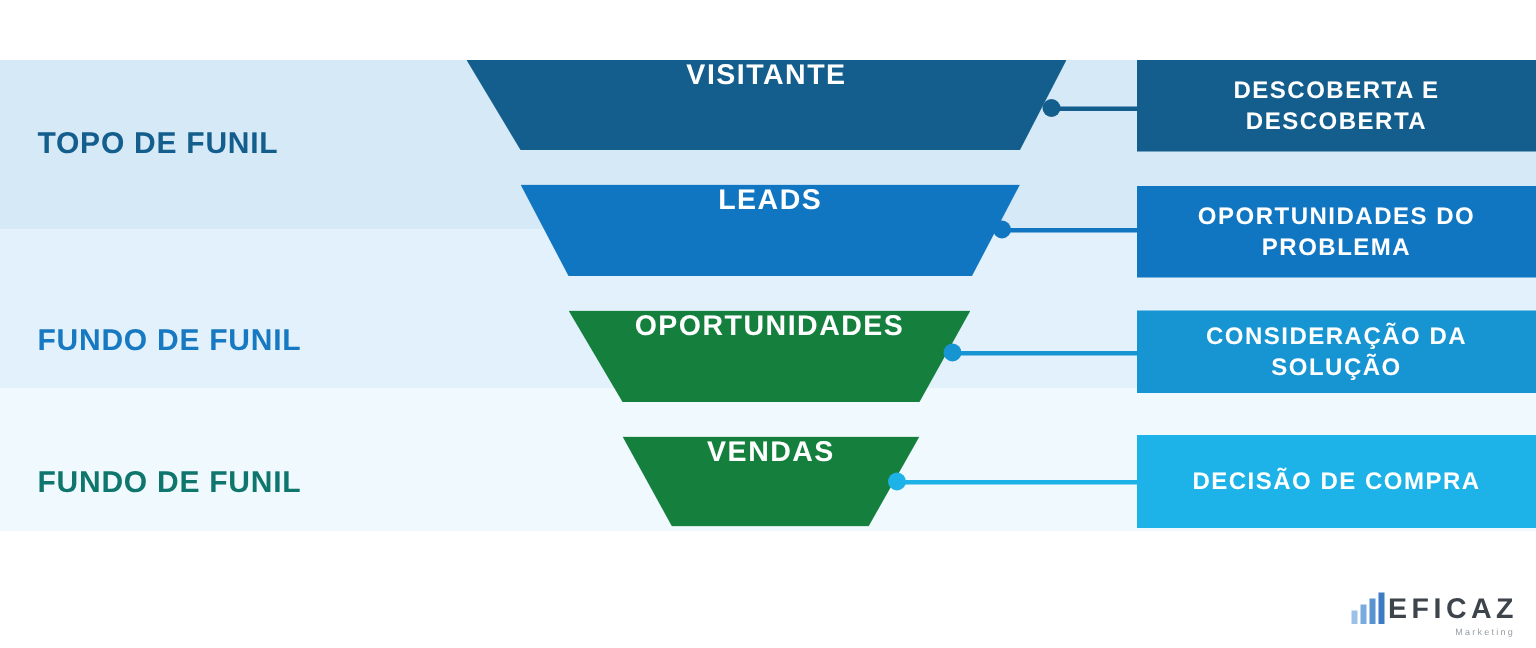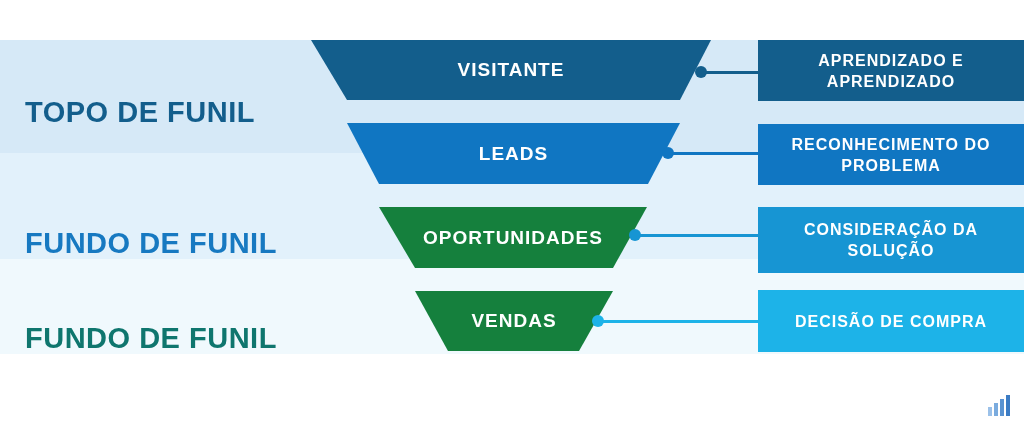--- a/index.html
+++ b/index.html
@@ -14,34 +14,33 @@
 
   
   .band { left: 0; width: 1024px; }
   .band-0 { top: 40px;  height: 113px; }
   .band-1 { top: 153px; height: 106px; }
   .band-2 { top: 259px; height: 95px;  }
 
   
   .side-label {
     left: 25px;
-    font-size: 29px;
+    font-size: 20px;
     font-weight: bold;
     letter-spacing: 0.5px;
     line-height: 34px;
     white-space: nowrap;
-    margin-top: 16px;
   }
   .side-label-0 { top: 79px;  }
   .side-label-1 { top: 210px; }
   .side-label-2 { top: 305px; }
 
   
   .trap {
-    display: flex; align-items: center; justify-content: center;
+    display: flex; align-items: flex-start; justify-content: center;
     color: #ffffff; font-weight: bold; font-size: 19px; letter-spacing: 1px;
     white-space: nowrap;
   }
   .trap-0 { left: 311px; top: 40px;  width: 400px; height: 60px;
             clip-path: polygon(0 0, 400px 0, 369px 60px, 36px 60px); }
   .trap-1 { left: 347px; top: 123px; width: 333px; height: 61px;
             clip-path: polygon(0 0, 333px 0, 301px 61px, 32px 61px); }
   .trap-2 { left: 379px; top: 207px; width: 268px; height: 61px;
             clip-path: polygon(0 0, 268px 0, 234px 61px, 36px 61px); }
   .trap-3 { left: 415px; top: 291px; width: 198px; height: 60px;
@@ -63,21 +62,21 @@
   .desc-box {
     left: 758px; width: 266px;
     display: flex; align-items: center; justify-content: center;
     text-align: center;
     color: #ffffff; font-weight: bold; font-size: 16px;
     letter-spacing: 1px; line-height: 21px;
     padding: 0 10px; box-sizing: border-box;
   }
   .desc-0 { top: 40px;  height: 61px; }
   .desc-1 { top: 124px; height: 61px; }
-  .desc-2 { top: 207px; height: 66px; }
+  .desc-2 { top: 207px; height: 55px; }
   .desc-3 { top: 290px; height: 62px; }
 
   
   .logo { right: 12px; bottom: 7px; display: flex; align-items: flex-end; }
   .logo-bars { display: flex; align-items: flex-end; margin-bottom: 9px; }
   .logo-bars span { width: 4px; margin-right: 2px; display: inline-block; }
   .bar-0 { height: 9px;  }
   .bar-1 { height: 13px; }
   .bar-2 { height: 17px; }
   .bar-3 { height: 21px; }
@@ -118,32 +117,36 @@
 <div class="abs dot dot-0" style="background-color: rgb(19, 94, 140);"></div>
 <div class="abs line line-0" style="background-color: rgb(19, 94, 140);"></div>
 <div class="abs dot dot-1" style="background-color: rgb(16, 118, 194);"></div>
 <div class="abs line line-1" style="background-color: rgb(16, 118, 194);"></div>
 <div class="abs dot dot-2" style="background-color: rgb(23, 149, 211);"></div>
 <div class="abs line line-2" style="background-color: rgb(23, 149, 211);"></div>
 <div class="abs dot dot-3" style="background-color: rgb(29, 179, 232);"></div>
 <div class="abs line line-3" style="background-color: rgb(29, 179, 232);"></div>
 
 <div class="abs desc-box desc-0" style="background-color: rgb(19, 94, 140);">
-  <span>APRENDIZADO E APRENDIZADO</span>
+  <span>DESCOBERTA E DESCOBERTA</span>
 </div>
 <div class="abs desc-box desc-1" style="background-color: rgb(16, 118, 194);">
-  <span>RECONHECIMENTO DO PROBLEMA</span>
+  <span>OPORTUNIDADES DO PROBLEMA</span>
 </div>
 <div class="abs desc-box desc-2" style="background-color: rgb(23, 149, 211);">
   <span>CONSIDERAÇÃO DA SOLUÇÃO</span>
 </div>
 <div class="abs desc-box desc-3" style="background-color: rgb(29, 179, 232);">
   <span>DECISÃO DE COMPRA</span>
 </div>
 
 <div class="abs logo">
   <div class="logo-bars">
     <span class="bar-0" style="background-color: rgb(155, 193, 233);"></span>
     <span class="bar-1" style="background-color: rgb(122, 171, 222);"></span>
     <span class="bar-2" style="background-color: rgb(90, 147, 209);"></span>
     <span class="bar-3" style="background-color: rgb(60, 124, 196);"></span>
   </div>
+  <div class="logo-textwrap">
+    <div class="logo-brand" style="color: rgb(61, 68, 76);">EFICAZ</div>
+    <div class="logo-tagline">Marketing</div>
+  </div>
 </div>
 
 </body></html>

